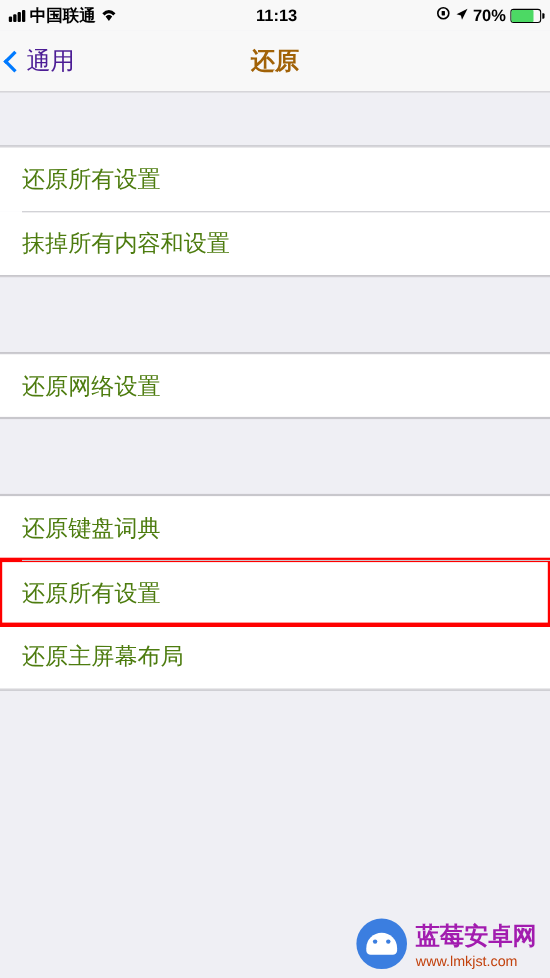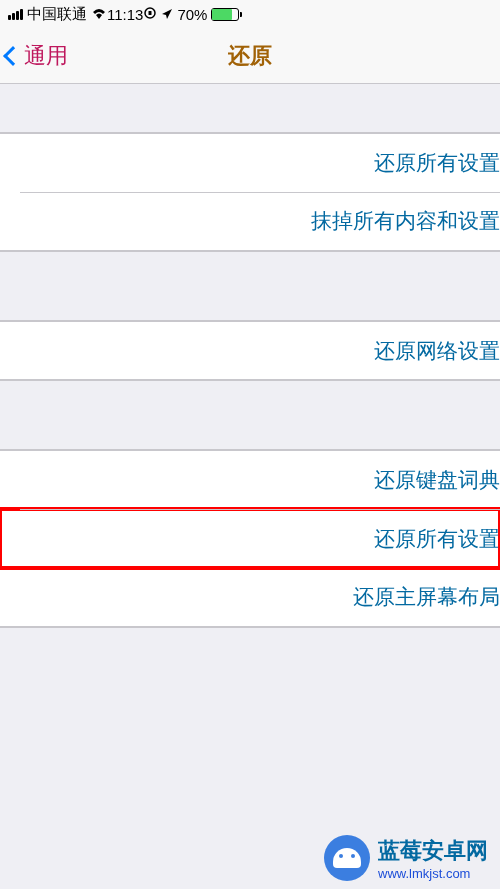--- a/index.html
+++ b/index.html
@@ -9,24 +9,24 @@
       background: #efeff4;
       font-family: -apple-system, "PingFang SC", "Helvetica Neue", Arial, sans-serif;
       position: relative;
       overflow: hidden;
     }
     .status-bar {
       height: 28px;
       background: #f8f8f8;
       display: flex;
       align-items: center;
-      justify-content: flex-start;
+      justify-content: space-between;
       padding: 0 8px;
       font-size: 15px;
-      font-weight: 400;
+      font-weight: 700;
       color: #000;
     }
     .status-left { display: flex; align-items: center; gap: 4px; }
     .status-right { display: flex; align-items: center; gap: 4px; }
     .signal-bars {
       display: flex;
       align-items: flex-end;
       gap: 1px;
     }
     .bar { width: 3px; background: #000; border-radius: 1px; }
@@ -61,21 +61,21 @@
       height: 56px;
       background: #f8f8f8;
       display: flex;
       align-items: center;
       position: relative;
       border-bottom: 1px solid #c8c7cc;
     }
     .back-button {
       display: flex;
       align-items: center;
-      color: #be185d;
+      color: #4c1d95;
       font-size: 22px;
       padding-left: 6px;
       cursor: pointer;
     }
     .back-chevron {
       width: 14px;
       height: 14px;
       border-left: 3px solid #007aff;
       border-bottom: 3px solid #007aff;
       transform: rotate(45deg);
@@ -91,25 +91,24 @@
     }
     .section { margin-top: 68px; }
     .section.first { margin-top: 48px; }
     .row {
       background: #fff;
       height: 59px;
       display: flex;
       align-items: center;
       padding-left: 20px;
       font-size: 21px;
-      color: #0369a1;
+      color: #4d7c0f;
       border-top: 0.5px solid #c8c7cc;
       cursor: pointer;
       position: relative;
-      justify-content: flex-end;
     }
     .row:last-child { border-bottom: 0.5px solid #c8c7cc; }
     .row.highlighted {
       outline: 4px solid #ff0000;
       outline-offset: -2px;
       z-index: 1;
     }
     .section-group {
       border-top: 0.5px solid #c8c7cc;
       border-bottom: 0.5px solid #c8c7cc;
@@ -156,22 +155,22 @@
       position: absolute;
       width: 4px;
       height: 4px;
       background: #3b7ee0;
       border-radius: 50%;
       top: 6px;
     }
     .wm-android::before { left: 6px; }
     .wm-android::after { right: 6px; }
     .wm-text { display: flex; flex-direction: column; }
-    .wm-title { color: #0369a1; font-size: 22px; font-weight: bold; }
-    .wm-url { color: #1d4ed8; font-size: 13px; }
+    .wm-title { color: #a21caf; font-size: 22px; font-weight: bold; }
+    .wm-url { color: #c2410c; font-size: 13px; }
   </style>
 </head>
 <body>
 
 <div class="status-bar">
   <div class="status-left">
     <div class="signal-bars">
       <div class="bar b1"></div>
         <div class="bar b2"></div>
         <div class="bar b3"></div>

